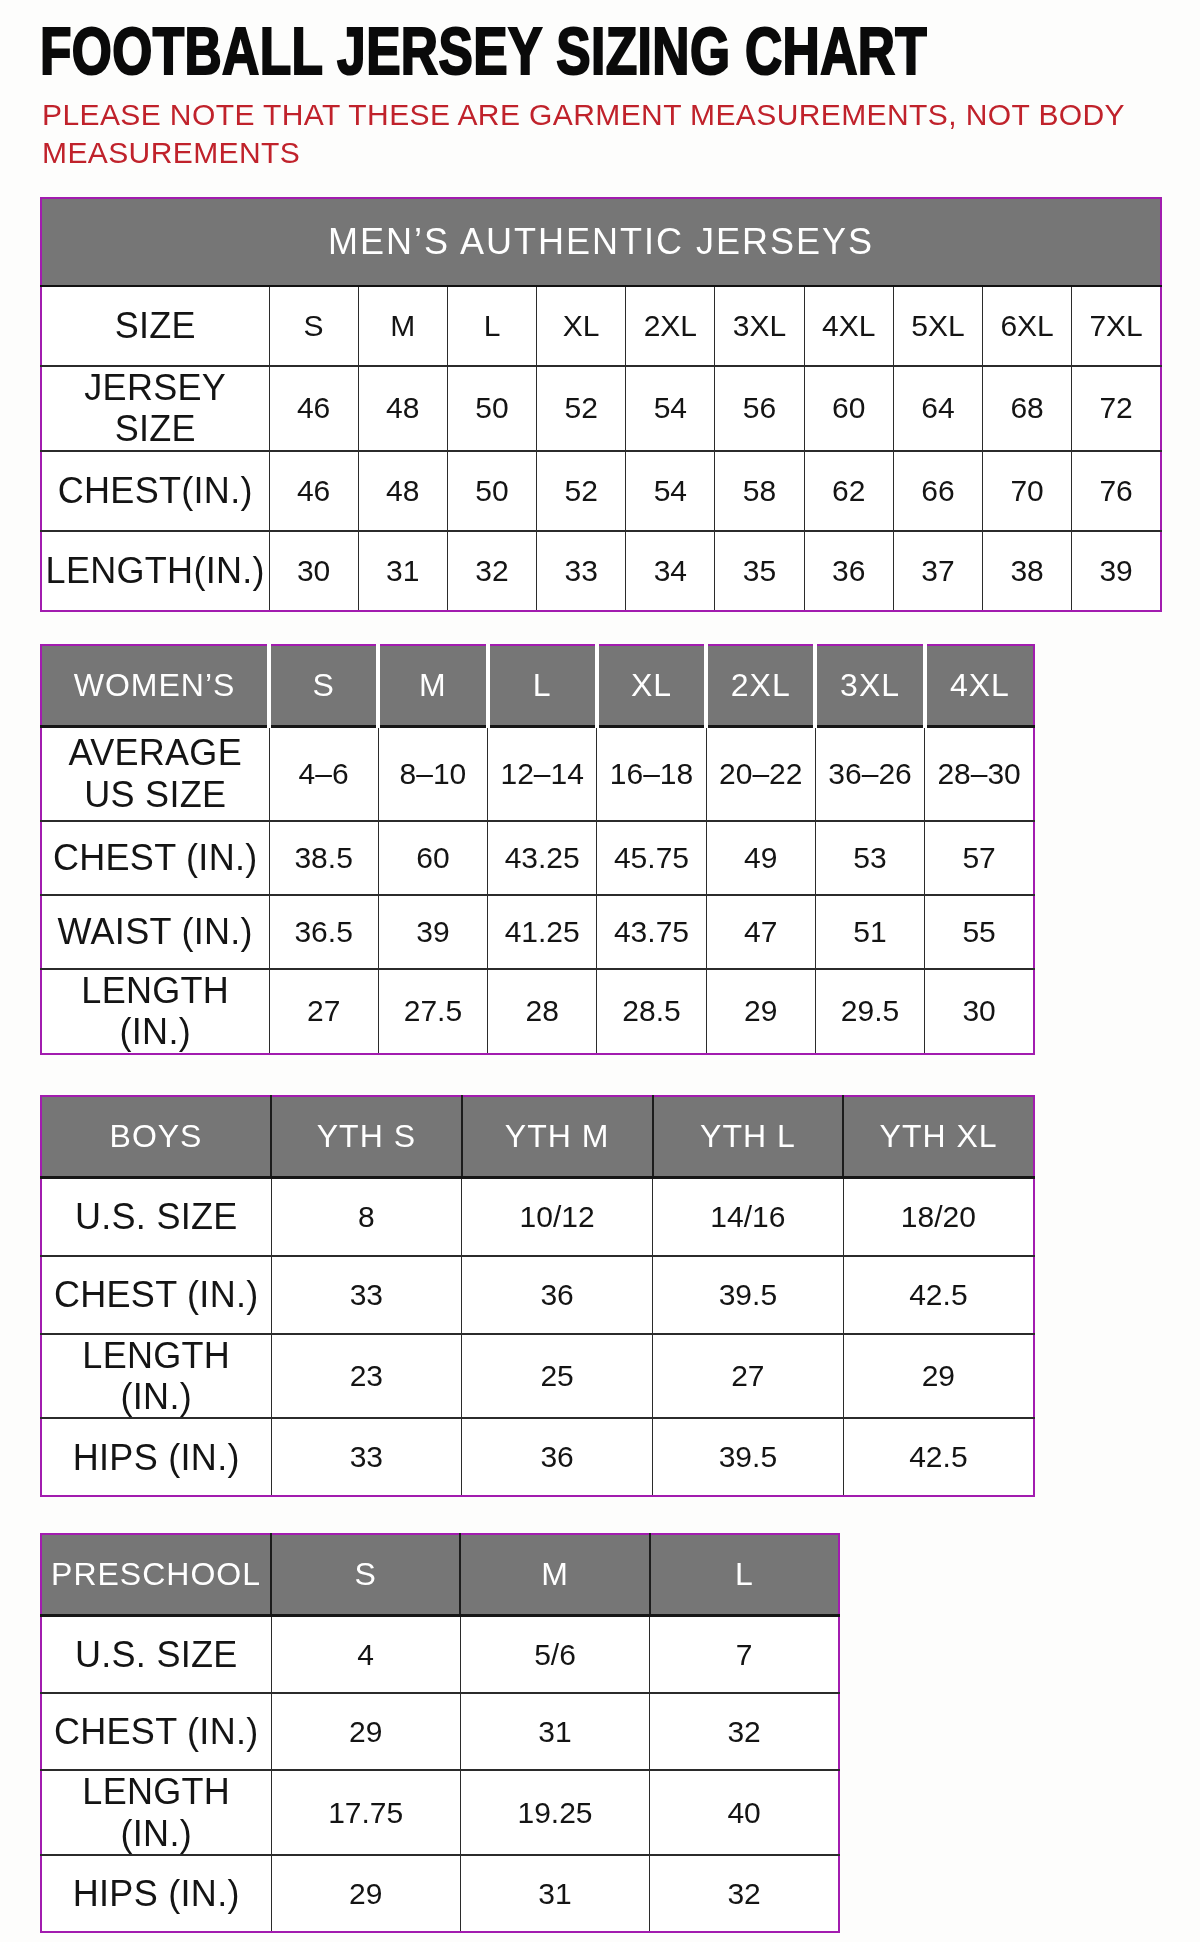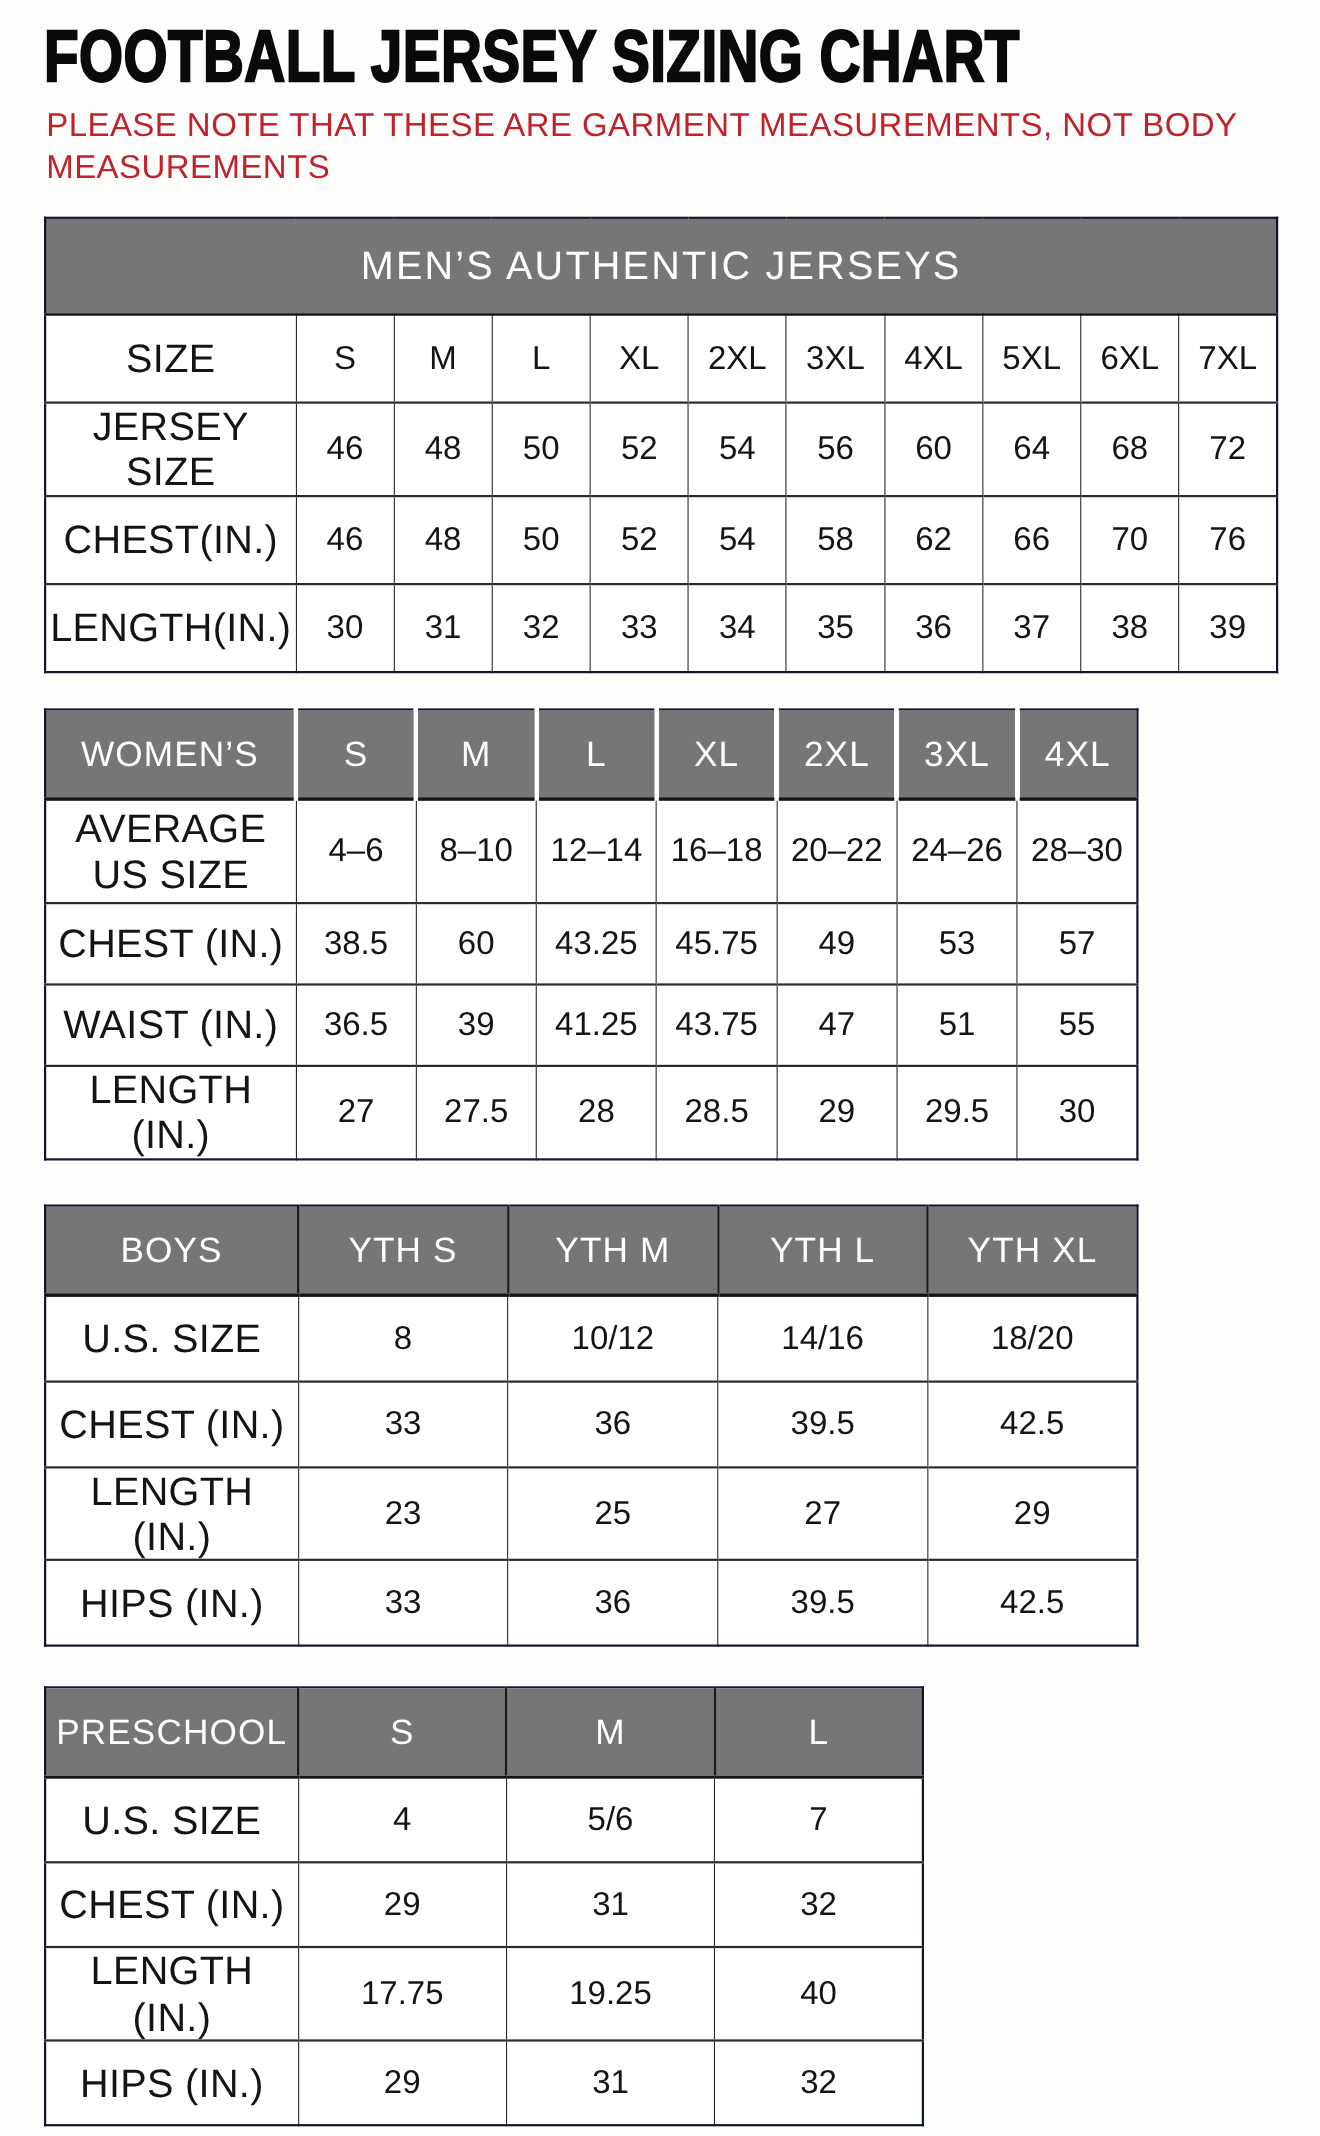--- a/index.html
+++ b/index.html
@@ -30,21 +30,21 @@
     width: 1105px;
     font-size: 30px;
     line-height: 1.25;
     letter-spacing: 0.4px;
     color: #c0222b;
   }
 
   table.sizing {
     border-collapse: collapse;
     table-layout: fixed;
-    border: 2px solid #0f172a;
+    border: 2px solid #a21caf;
     background: #ffffff;
   }
   table.sizing td, table.sizing th {
     text-align: center;
     vertical-align: middle;
     padding: 0;
     overflow: hidden;
   }
   table.sizing tbody td {
     border: 1px solid #2b2b2b;
@@ -209,21 +209,21 @@
       </thead>
       <tbody>
         <tr class="tall">
           <td class="row-label">AVERAGE
 US SIZE</td>
           <td>4–6</td>
           <td>8–10</td>
           <td>12–14</td>
           <td>16–18</td>
           <td>20–22</td>
-          <td>24–26</td>
+          <td>36–26</td>
           <td>28–30</td>
         </tr>
         <tr>
           <td class="row-label">CHEST (IN.)</td>
           <td>38.5</td>
           <td>60</td>
           <td>43.25</td>
           <td>45.75</td>
           <td>49</td>
           <td>53</td>

